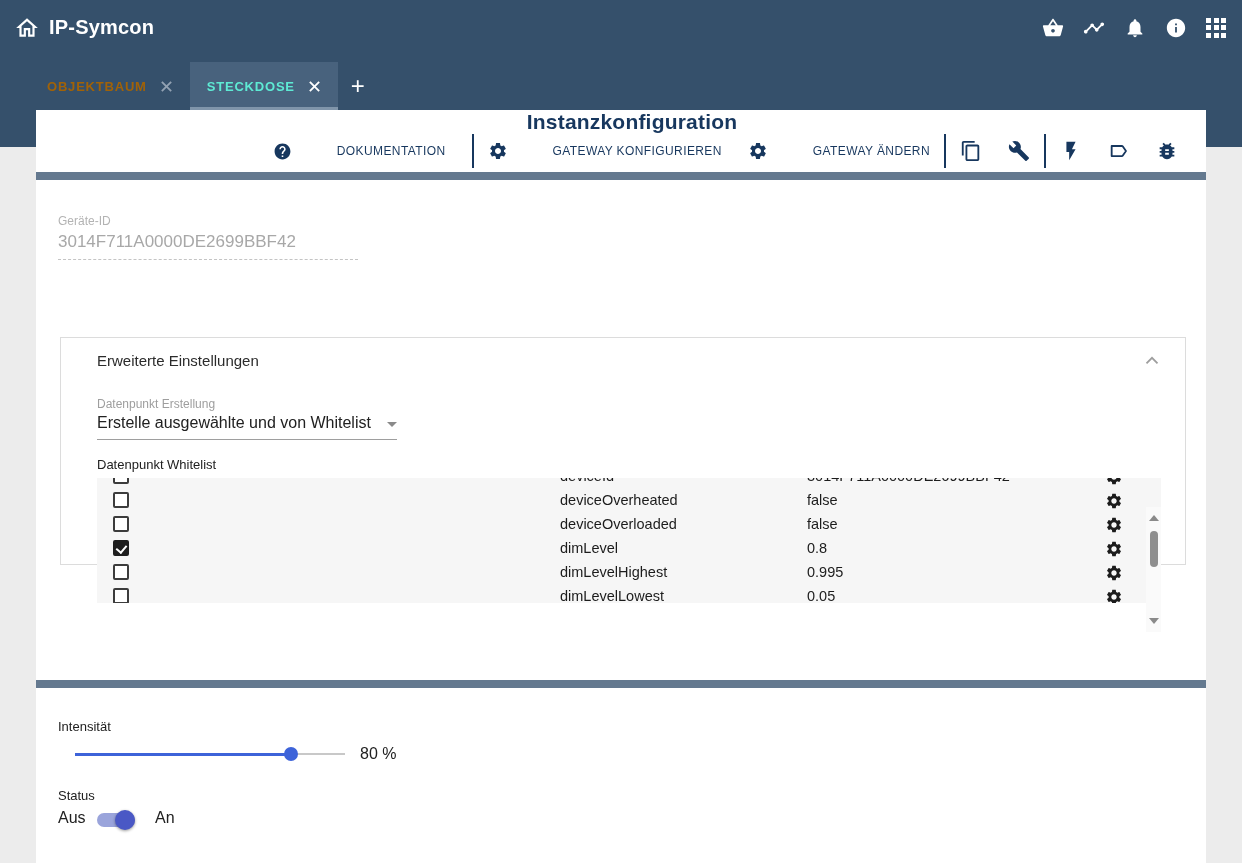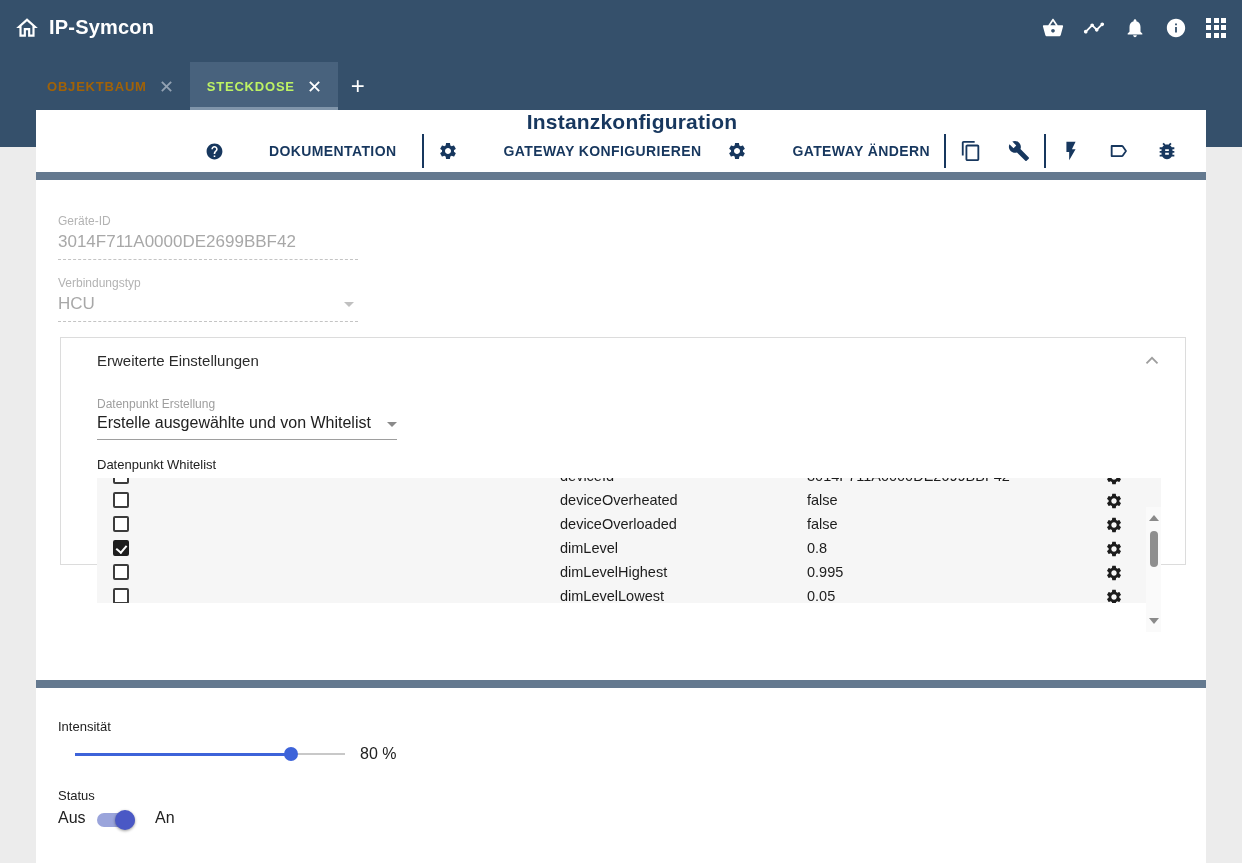--- a/index.html
+++ b/index.html
@@ -17,38 +17,38 @@
   .header-actions .hicon { width:22px; height:22px; cursor:pointer; display:block; }
   .apps-grid { display:grid; grid-template-columns:repeat(3,5px); grid-template-rows:repeat(3,5px); gap:2.5px; }
   .apps-grid i { background:#fff; display:block; }
 
   
   .tab-bar { position:absolute; left:0; top:55px; width:1242px; height:55px;
     display:flex; align-items:flex-end; padding-left:30px; }
   .tab { height:48px; display:flex; align-items:center; gap:13px; padding:0 17px;
     font-size:13px; font-weight:bold; letter-spacing:0.8px; color:#a16207;
     position:relative; cursor:pointer; }
-  .tab.active { background:#48627D; color:#bef264; }
+  .tab.active { background:#48627D; color:#5eead4; }
   .tab.active::after { content:""; position:absolute; left:0; right:0; bottom:-2px; height:5px; background:#8095AA; }
   .tab .x { width:13px; height:13px; display:block; }
   .tab .x line { stroke:#93A2B3; stroke-width:2; }
   .tab.active .x line { stroke:#fff; }
   .tab-add { width:40px; height:48px; display:flex; align-items:center; justify-content:center;
     color:#fff; font-size:24px; font-weight:400; cursor:pointer; }
 
   
   .card { position:absolute; left:36px; top:110px; width:1170px; height:753px; background:#fff; }
 
   
   .toolbar { position:absolute; left:0; top:0; width:100%; height:62px;
     display:flex; align-items:center; color:#17375E;flex-direction:column; }
   .page-title { margin-left:22px; font-size:21px; font-weight:600; letter-spacing:0.2px; }
   .tb-right { margin-left:auto; margin-right:28px; display:flex; align-items:center; }
   .tb-btn { display:flex; align-items:center; gap:5px; cursor:pointer; white-space:nowrap; }
-  .tb-btn .lbl { font-size:14px; font-weight:bold; letter-spacing:0.4px;padding-left:40px; }
+  .tb-btn .lbl { font-size:12px; font-weight:normal; letter-spacing:0.4px;padding-left:40px; }
   .tb-btn svg { display:block; }
   .tb-sep { width:2px; height:34px; background:#17375E; margin:0 14px; }
   .tb-icon { width:22px; height:22px; cursor:pointer; display:block; }
   .mr10 { margin-right:12px; } .mr22 { margin-right:26px; }
 
   .hdivider { position:absolute; left:0; width:100%; height:8px; background:#64798F; }
 
   
   .field { position:absolute; left:22px; width:300px; }
   .field .flabel { font-size:12px; color:#B3B3B3; }
@@ -219,27 +219,20 @@
       </svg>
     </div>
   </div>
 
   <div class="hdivider" style="top:62px"></div>
 
   <div class="field" style="top:104px">
     <div class="flabel">Geräte-ID</div>
     <div class="fvalue">3014F711A0000DE2699BBF42</div>
   </div>
-  <div class="field" style="top:166px">
-    <div class="flabel">Verbindungstyp</div>
-    <div class="fvalue">
-      <span>HCU</span>
-      <span class="caret"></span>
-    </div>
-  </div>
 
   <div class="panel">
     <div class="panel-title">Erweiterte Einstellungen</div>
     <svg class="panel-collapse" viewBox="0 0 24 24">
       <polyline points="6,14.5 12,8.5 18,14.5" fill="none" stroke="#9E9E9E" stroke-width="2"></polyline>
     </svg>
 
     <div class="dp-label">Datenpunkt Erstellung</div>
     <div class="dp-select">
       <span>Erstelle ausgewählte und von Whitelist</span>

